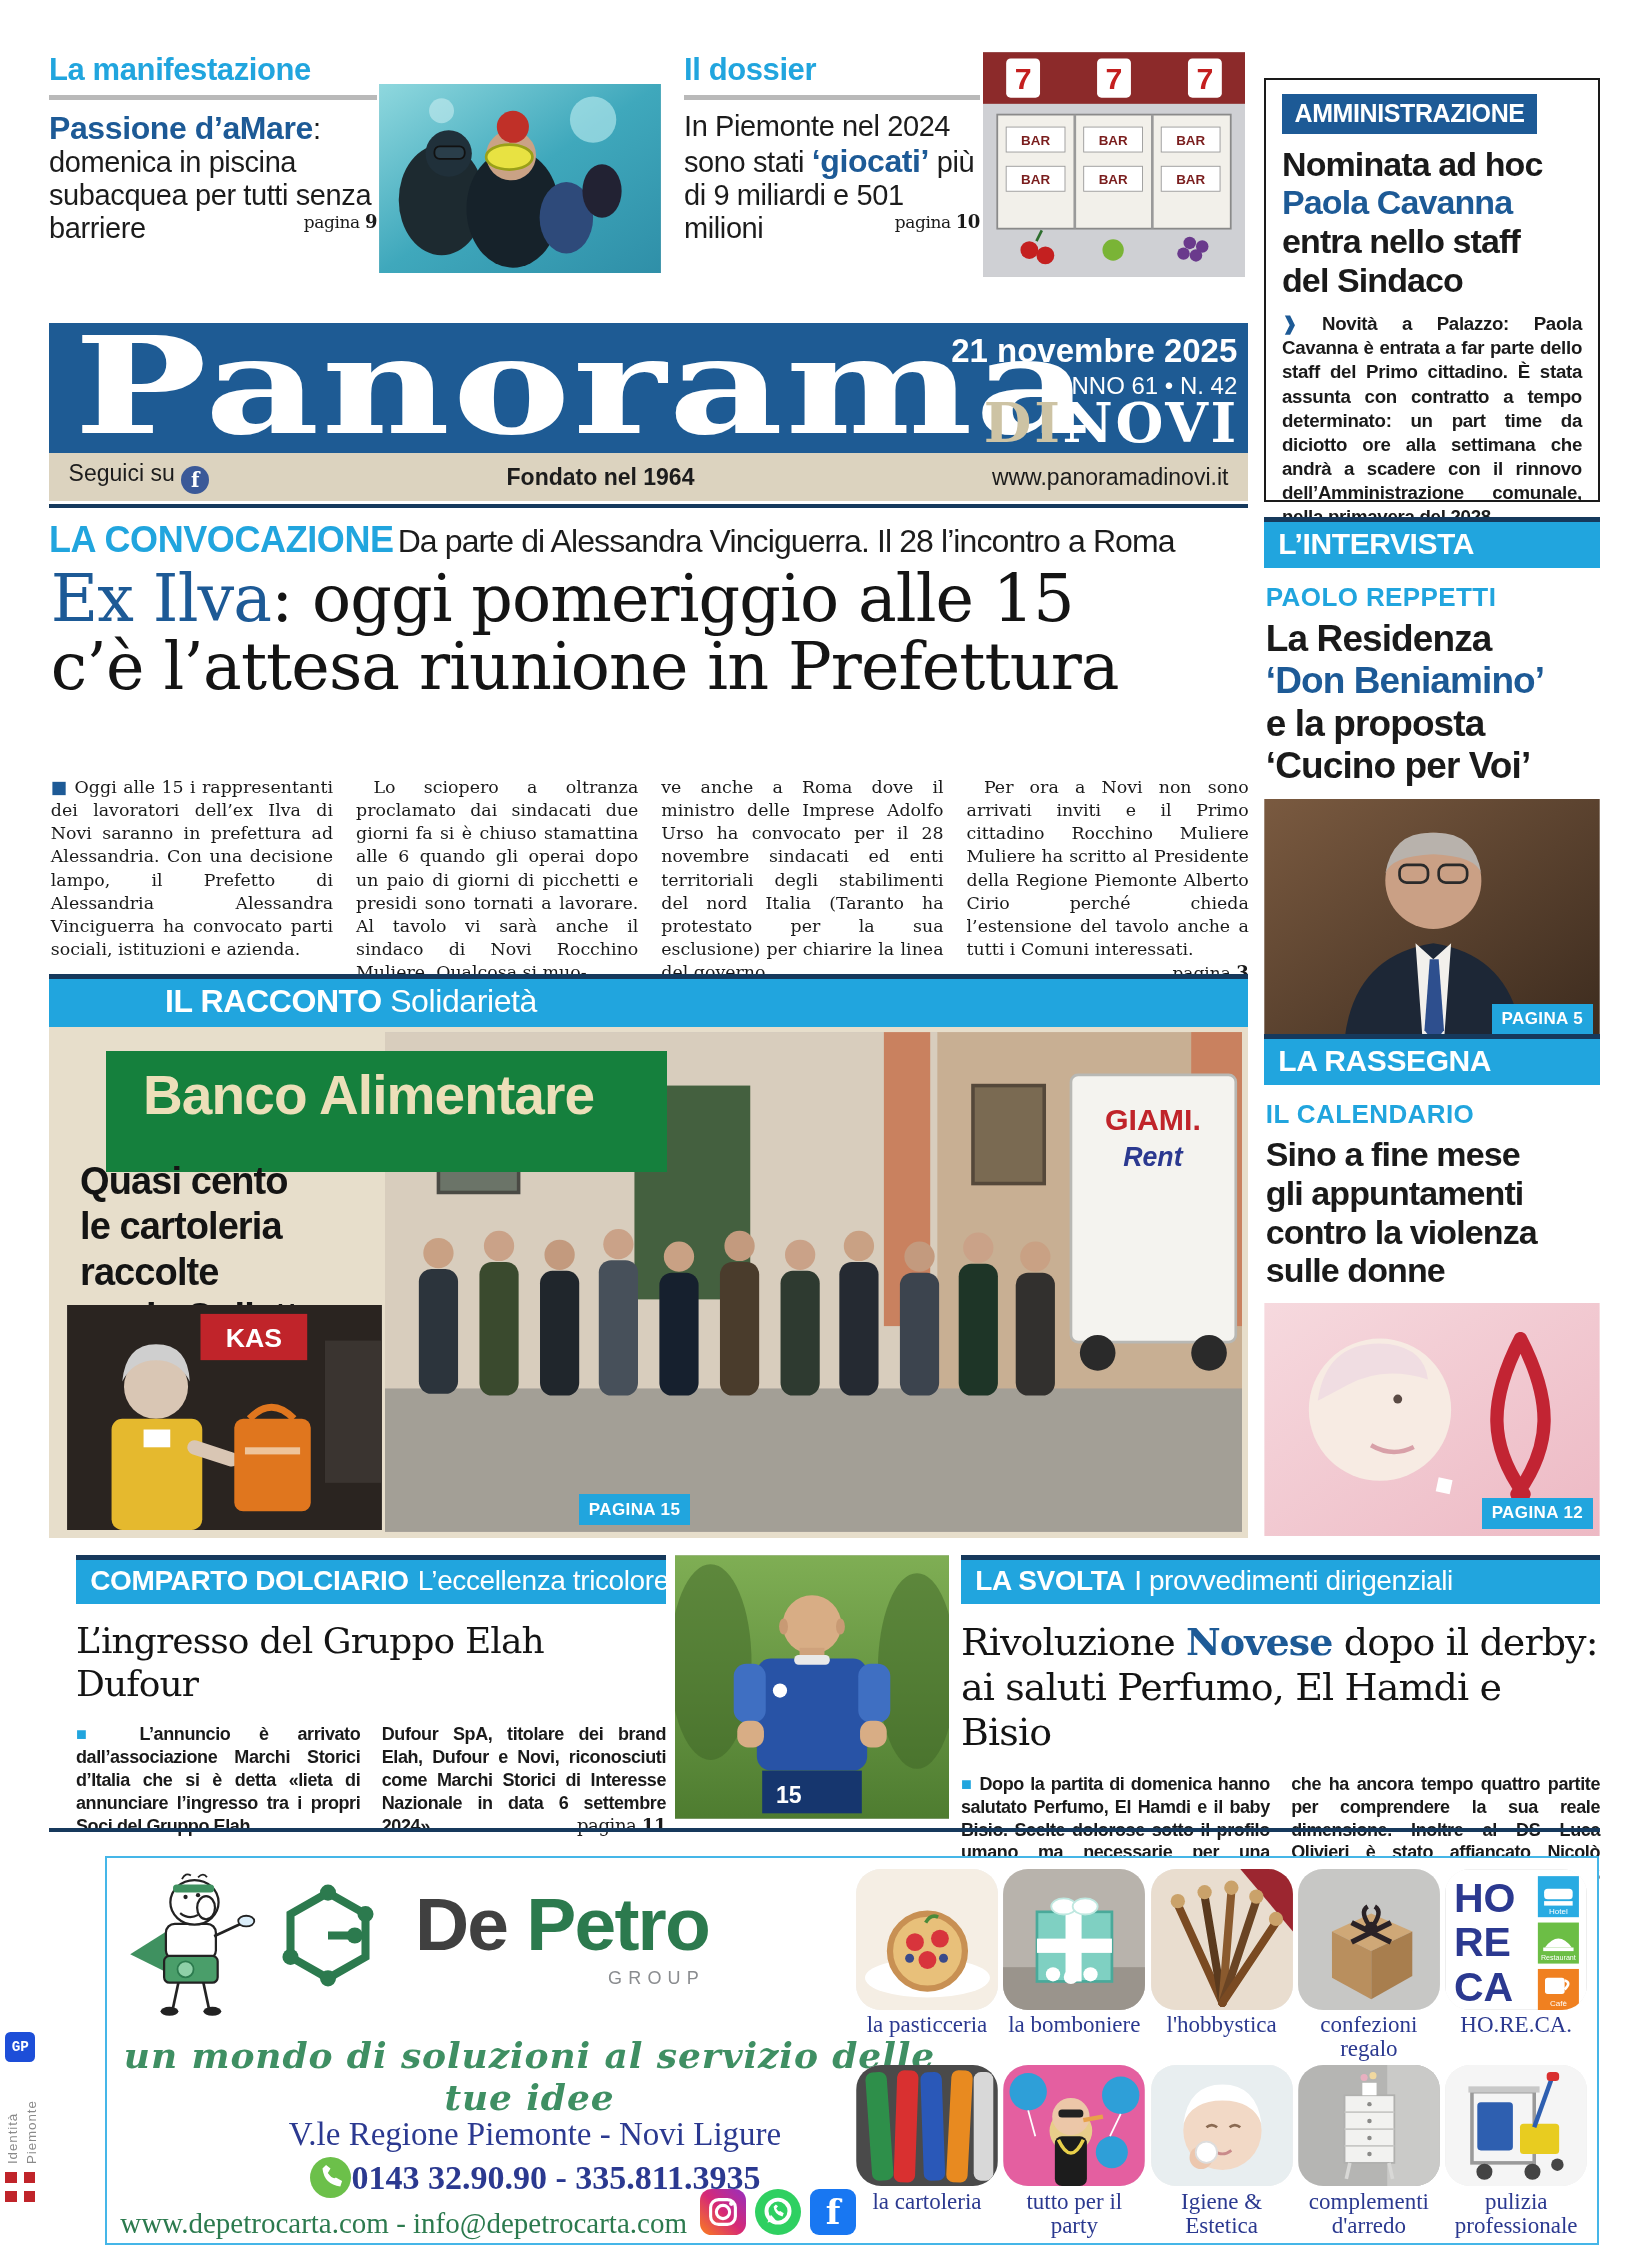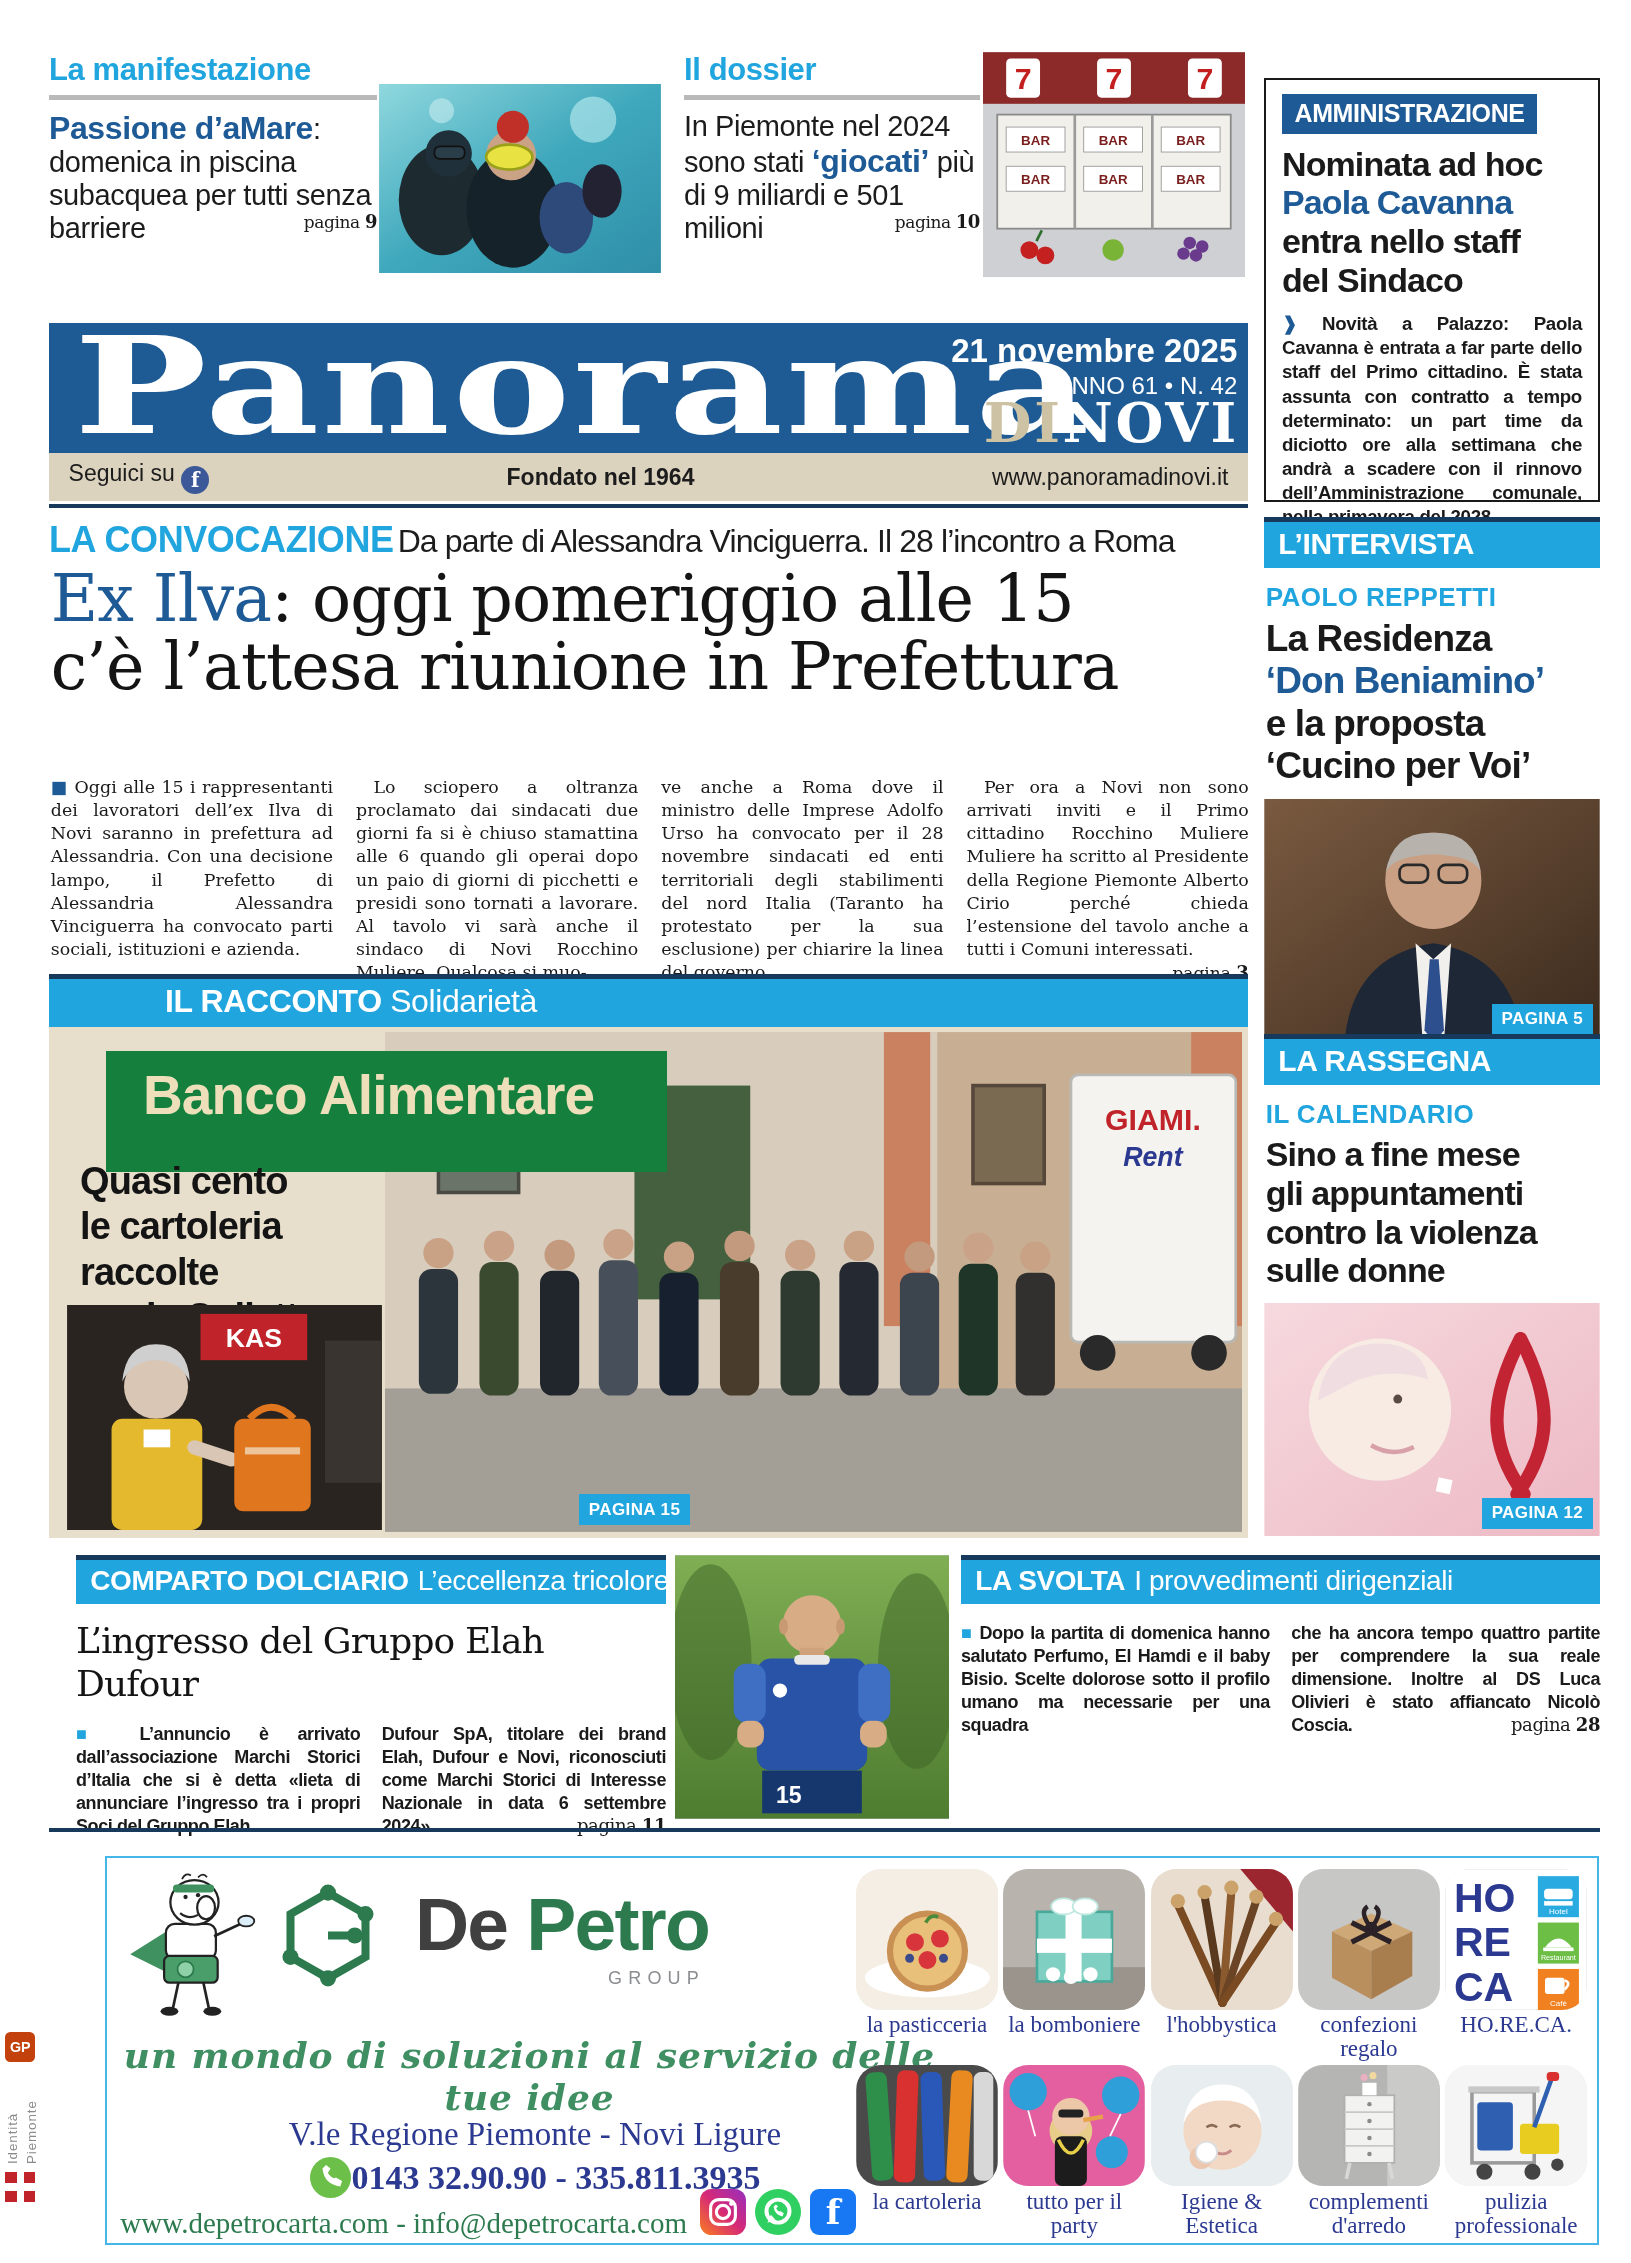--- a/index.html
+++ b/index.html
@@ -130,22 +130,22 @@
   .cell{margin:0;text-align:center;}
   .cimg{width:142px;background:#eee;overflow:hidden;border-radius:25px;}
   .cimg1{height:141px;} .cimg2{height:121px;}
   .cell figcaption{font-family:"Liberation Serif",serif;font-size:23px;color:#2b3990;
                    line-height:1.05;margin-top:3.6px;}
 
   
   .sidestrip{left:5.3px;top:2032px;width:39px;height:228px;}
   .vtext{writing-mode:vertical-rl;transform:rotate(180deg);font-size:13.4px;color:#8a8a8a;
          letter-spacing:0.9px;display:inline-block;height:98px;}
-  .slogo1{width:30px;height:30px;background:#c2410c;border-radius:5.3px;margin-bottom:3.6px;
-          color:#fff;font-weight:bold;font-size:14.3px;display:flex;align-items:center;justify-content:center;}
+  .slogo1{width:30px;height:30px;background:#1d4ed8;border-radius:5.3px;margin-bottom:3.6px;
+          color:#fff;font-weight:bold;font-size:14.3px;display:flex;align-items:center;justify-content:center;font-family:Liberation Mono, monospace;}
   .slogo2{width:30px;height:30px;margin-top:5.3px;
           background:
             linear-gradient(#fff,#fff) padding-box,#c0242a;
           position:relative;background:#c0242a;}
   .slogo2:before{content:"";position:absolute;left:11.6px;top:0;width:7.1px;height:30px;background:#fff;}
   .slogo2:after{content:"";position:absolute;left:0;top:11.6px;width:30px;height:7.1px;background:#fff;}
 </style>
 </head>
 <body>
 
@@ -458,20 +458,24 @@
       <text x="128" y="278" font-size="26" font-weight="bold" fill="#fff" text-anchor="middle">15</text>
       <rect x="70" y="186" width="30" height="30" rx="12" fill="#d8ad85"></rect>
       <rect x="208" y="186" width="30" height="30" rx="12" fill="#d8ad85"></rect>
     </svg>
   </div>
 
   <section class="abs svolta">
     <div class="bluebar">
       <b>LA SVOLTA</b><span>I provvedimenti dirigenziali</span>
     </div>
+    <div class="bhead bhead-lg">
+      <div><span>Rivoluzione </span><span class="blue" style="font-weight:bold">Novese</span><span> dopo il derby:</span></div>
+      <div>ai saluti Perfumo, El Hamdi e Bisio</div>
+    </div>
     <div class="bcols">
       <p><span class="sq" style="color:#21a5de">■</span> <span>Dopo la partita di domenica hanno salutato Perfumo, El Hamdi e il baby Bisio. Scelte dolorose sotto il profilo umano ma necessarie per una squadra</span></p>
       <p><span>che ha ancora tempo quattro partite per comprendere la sua reale dimensione. Inoltre al DS Luca Olivieri è stato affiancato Nicolò Coscia.</span>
         <span class="pgref" style="font-size:18px"><span>pagina</span> <b>28</b></span></p>
     </div>
   </section>
 
   <div class="rulenavy" style="left:49px;top:1828px;width:1551px;height:3.6px"></div>
 
   <section class="abs adbox">

